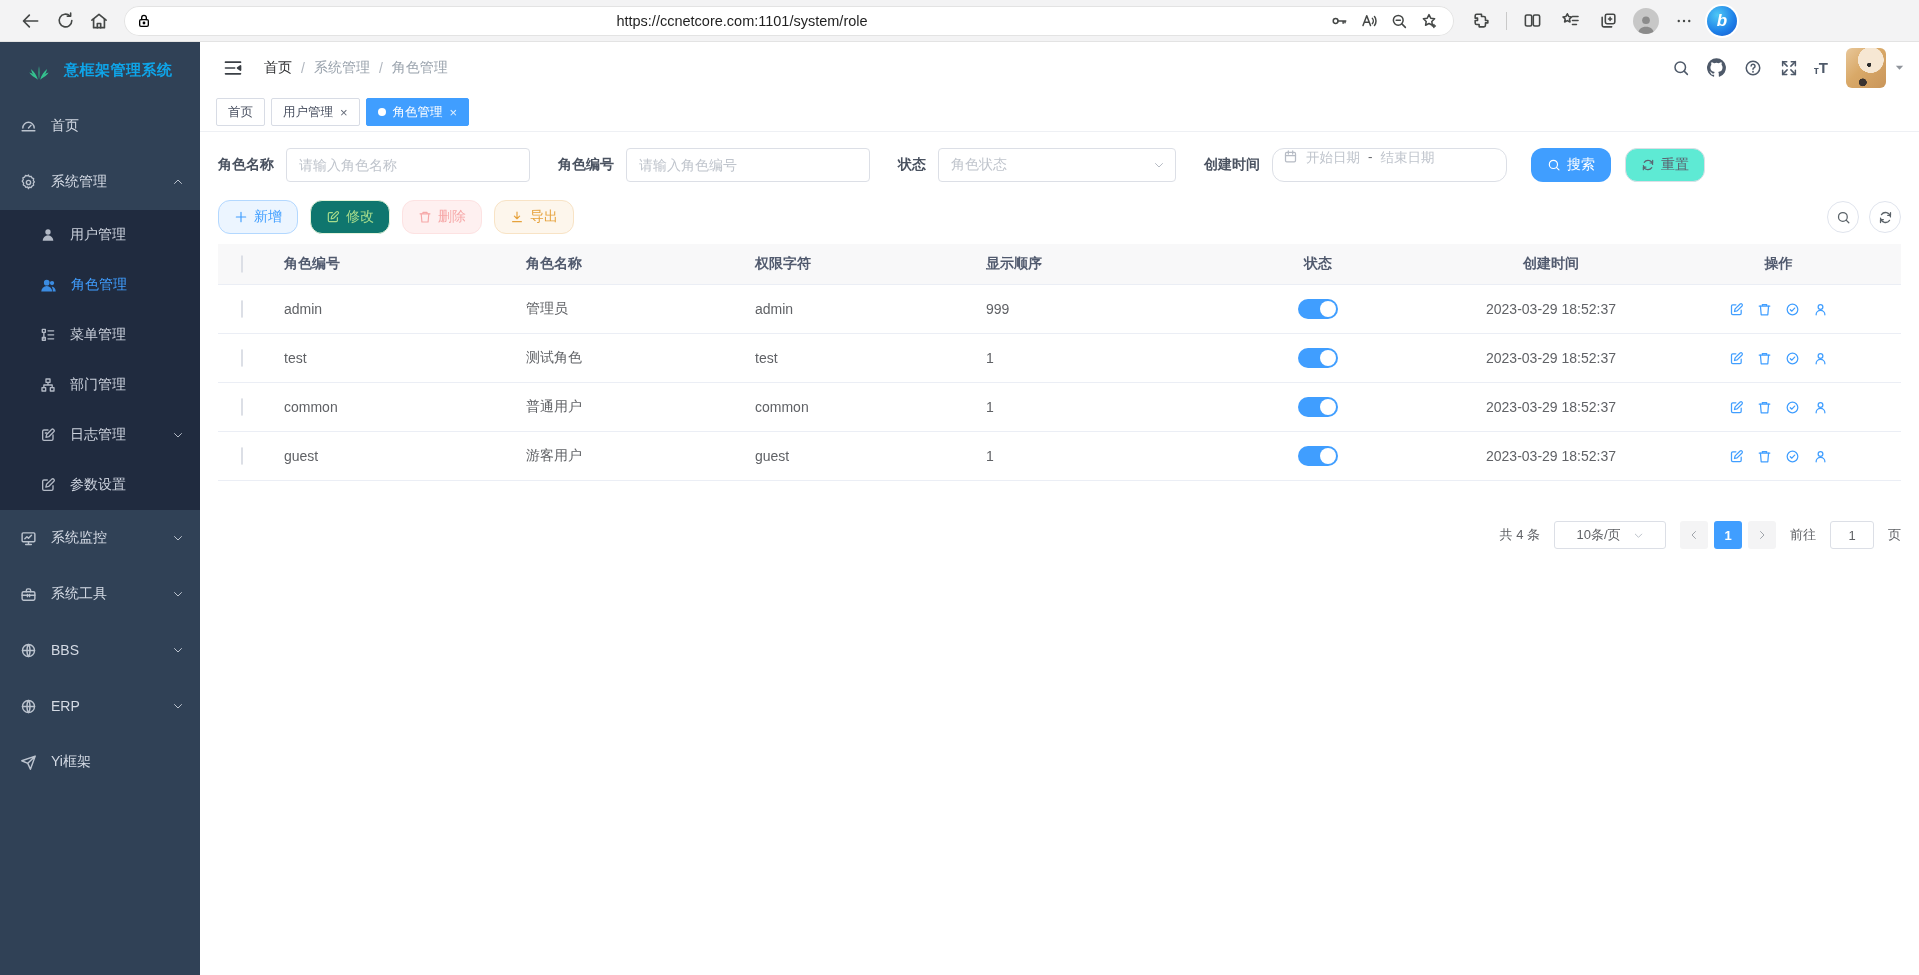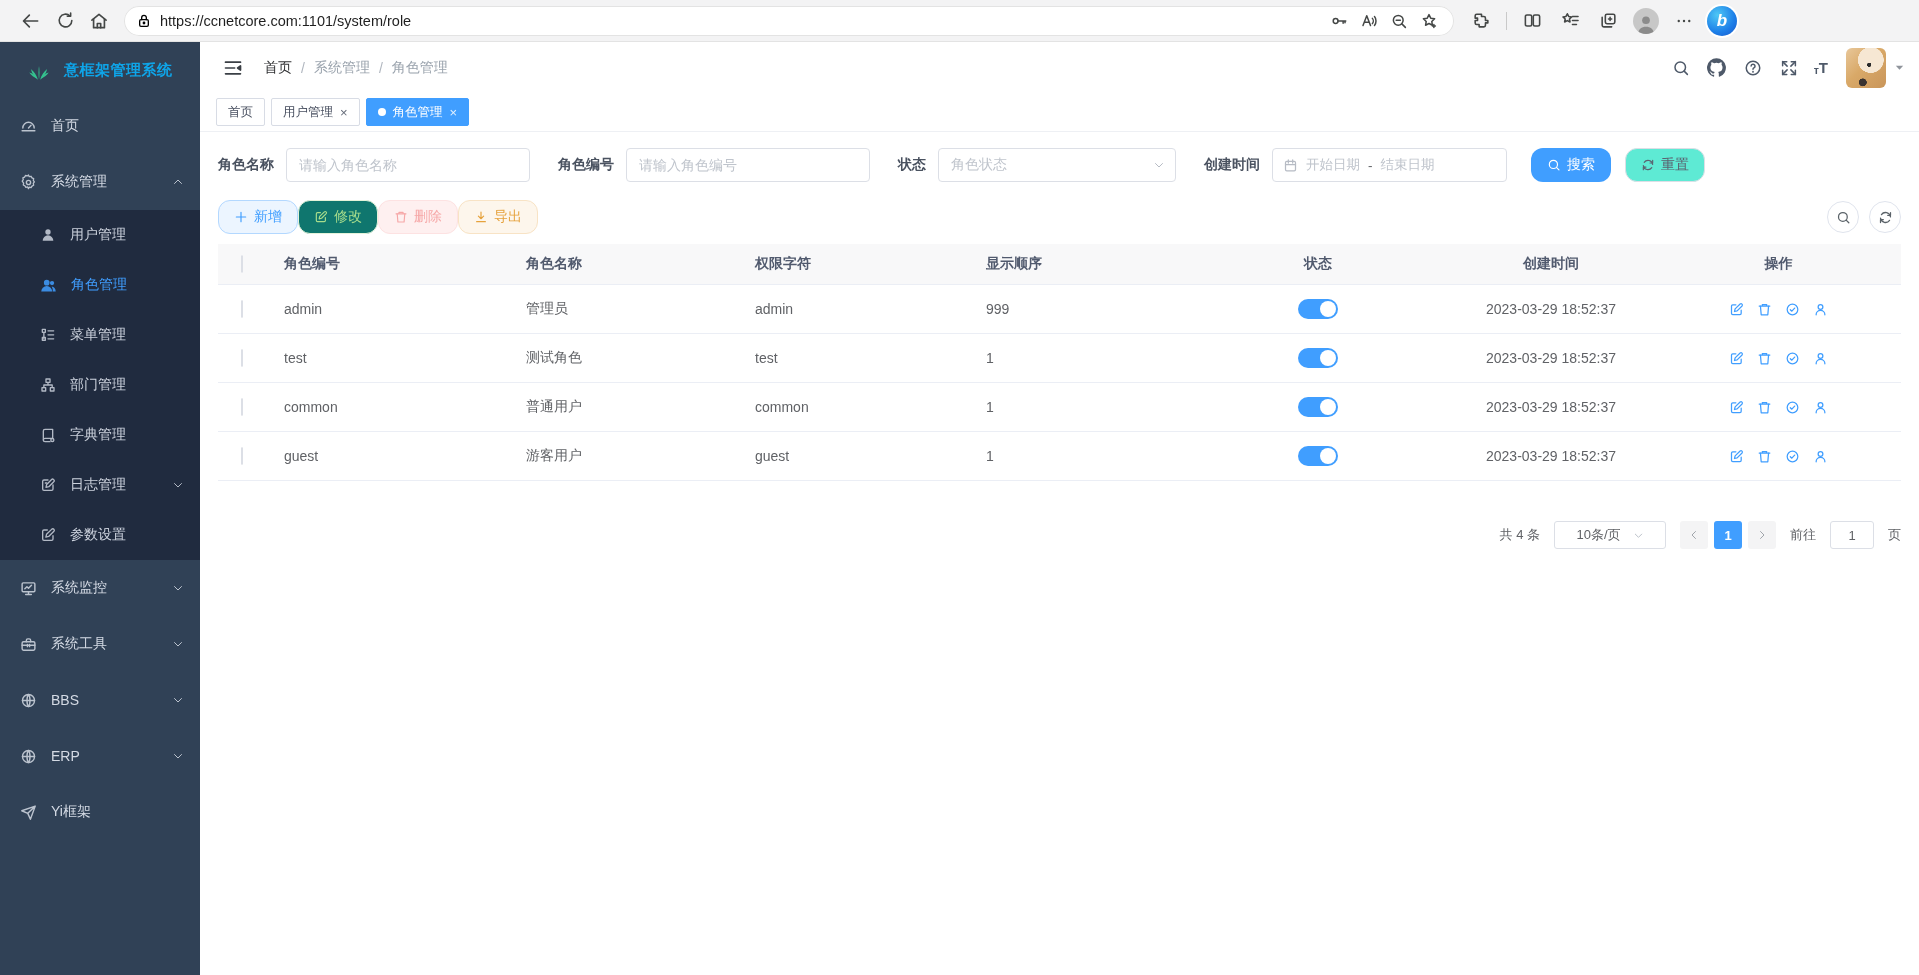--- a/index.html
+++ b/index.html
@@ -5,21 +5,21 @@
   * { margin:0; padding:0; box-sizing:border-box; }
   html,body { width:1919px; height:975px; overflow:hidden; background:#fff;
     font-family:"Liberation Sans","DejaVu Sans",sans-serif; }
   svg.ic { stroke:currentColor; fill:none; stroke-width:2; stroke-linecap:round; stroke-linejoin:round; display:block; }
   svg.fil { fill:currentColor; stroke:none; display:block; }
 
   
   .browser-bar { height:42px; background:#f3f3f4; display:flex; align-items:center; padding:0 10px 0 14px; border-bottom:1px solid #e3e3e3; }
   .bicon { width:34px; height:34px; display:flex; align-items:center; justify-content:center; color:#444746; cursor:pointer; flex:none; }
   .url-pill { flex:none; width:1330px; height:30px; margin-left:8px; background:#fff; border-radius:15px; display:flex; align-items:center; padding:0 10px 0 12px; box-shadow:0 0 0 1px #e3e3e3 inset; }
-  .url-text { flex:1; font-size:14.5px; color:#1f1f1f; margin-left:8px; white-space:nowrap; overflow:hidden; }
+  .url-text { flex:1; font-size:14.5px; color:#1f1f1f; margin-left:8px; white-space:nowrap; overflow:hidden;text-align:center; }
   .pill-ic { width:30px; height:28px; display:flex; align-items:center; justify-content:center; color:#444746; cursor:pointer; flex:none; }
   .chrome-right { display:flex; align-items:center; margin-left:10px; gap:4px; }
   .vdiv { width:1px; height:18px; background:#c9c9c9; margin:0 4px; }
   .avatar-browser { width:26px; height:26px; border-radius:50%; background:#c7c7c7; display:flex; align-items:end; justify-content:center; overflow:hidden; }
   .bing-badge { width:30px; height:30px; border-radius:50%; background:radial-gradient(circle at 35% 30%, #4ec8f5, #1d7ee8 60%, #1655c9); display:flex; align-items:center; justify-content:center; color:#fff; font-weight:bold; font-size:17px; font-style:italic; box-shadow:0 0 0 2px #fff; }
 
   
   .app { display:flex; height:933px; }
   .sidebar { width:200px; flex:none; background:#304156; color:#cdd3de; overflow:hidden; }
   .logo-row { height:56px; display:flex; align-items:center; padding-left:26px; gap:12px; }
@@ -61,28 +61,28 @@
 
   
   .content { padding:0 18px; flex:1; }
   .filters { margin-top:16px; display:flex; align-items:center; }
   .f-label { font-weight:bold; color:#4a5260; font-size:14px; margin-right:12px; white-space:nowrap; }
   .f-input { width:244px; height:34px; border:1px solid #dcdfe6; border-radius:4px; padding:0 12px; font-size:14px; color:#606266; outline:none; font-family:inherit; }
   .f-input::placeholder { color:#bfc4cc; }
   .gap28 { width:28px; flex:none; } .gap24 { width:24px; flex:none; } .gap14 { width:14px; flex:none; }
   .f-select { width:238px; height:34px; border:1px solid #dcdfe6; border-radius:4px; padding:0 10px 0 12px; font-size:14px; color:#bfc4cc; display:flex; align-items:center; justify-content:space-between; cursor:pointer; background:#fff; }
   .f-select .chev { color:#b6bbc4; }
-  .f-date { width:235px; height:34px; border:1px solid #dcdfe6; border-radius:4px; display:flex; align-items:center; padding:0 10px; gap:8px; font-size:13.5px; color:#bfc4cc; background:#fff; cursor:pointer; }
+  .f-date { width:235px; height:34px; border:1px solid #dcdfe6; border-radius:12px; display:flex; align-items:flex-start; padding:0 10px; gap:8px; font-size:13.5px; color:#bfc4cc; background:#fff; cursor:pointer; }
   .f-date .sep { color:#606266; }
   .btn { height:34px; border-radius:12px; display:inline-flex; align-items:center; justify-content:center; gap:6px; font-size:14px; cursor:pointer; border:1px solid transparent; padding:0 15px; white-space:nowrap; }
   .btn-primary { background:#409eff; color:#fff; }
   .btn-plainwhite { background:#5eead4; color:#5b6270; border-color:#dcdfe6; }
 
   
-  .toolbar { margin-top:18px; display:flex; align-items:center; position:relative; }
+  .toolbar { margin-top:18px; display:flex; align-items:center; gap:12px; position:relative; }
   .btn-add    { background:#ecf5ff; border-color:#b3d8ff; color:#409eff; }
   .btn-edit   { background:#0f766e; border-color:#e4f3da; color:#a8dd8c; cursor:not-allowed; }
   .btn-del    { background:#fef0f0; border-color:#fde2e2; color:#f6a7a7; cursor:not-allowed; }
   .btn-export { background:#fdf6ec; border-color:#f8e3c5; color:#e6a23c; }
   .tool-circles { position:absolute; right:0; display:flex; gap:10px; }
   .circle-btn { width:32px; height:32px; border-radius:50%; border:1px solid #e0e4ed; background:#fff; display:flex; align-items:center; justify-content:center; color:#5a6268; cursor:pointer; }
 
   
   .table { margin-top:10px; border-bottom:1px solid #ebeef5; font-size:14px; }
   .tr { display:grid; grid-template-columns:48px 242px 229px 231px 222px 256px 210px 1fr; align-items:center; }
@@ -273,28 +273,20 @@
         <svg class="ic" width="16" height="16" viewBox="0 0 24 24">
             <rect x="9" y="3" width="6" height="5"></rect>
             <rect x="3" y="16" width="5.5" height="5"></rect>
             <rect x="15.5" y="16" width="5.5" height="5"></rect>
             <path d="M12 8v4M12 12H5.8v4M12 12h6.3v4"></path>
           </svg>
         <span>部门管理</span>
       </div>
       <div class="s-item">
         <svg class="ic" width="16" height="16" viewBox="0 0 24 24">
-            <path d="M5 19.5A2.5 2.5 0 0 1 7.5 17H19V3.5H7.5A2.5 2.5 0 0 0 5 6v13.5z"></path>
-            <path d="M5 19.5A2.5 2.5 0 0 0 7.5 22H15"></path>
-            <circle cx="18.5" cy="19.5" r="2.3"></circle>
-          </svg>
-        <span>字典管理</span>
-      </div>
-      <div class="s-item">
-        <svg class="ic" width="16" height="16" viewBox="0 0 24 24">
             <path d="M12 4.5H6a2 2 0 0 0-2 2V18a2 2 0 0 0 2 2h11.5a2 2 0 0 0 2-2v-6"></path>
             <path d="M20.2 3.8a2 2 0 0 0-2.8 0L10 11.2 9 15.5l4.3-1 7-7a2 2 0 0 0-.1-3.7z"></path>
             <path d="M8 9h2"></path>
           </svg>
         <span>日志管理</span>
         <svg class="ic chev" width="12" height="12" viewBox="0 0 24 24">
             <path d="M5 9l7 7 7-7"></path>
           </svg>
       </div>
       <div class="s-item">

